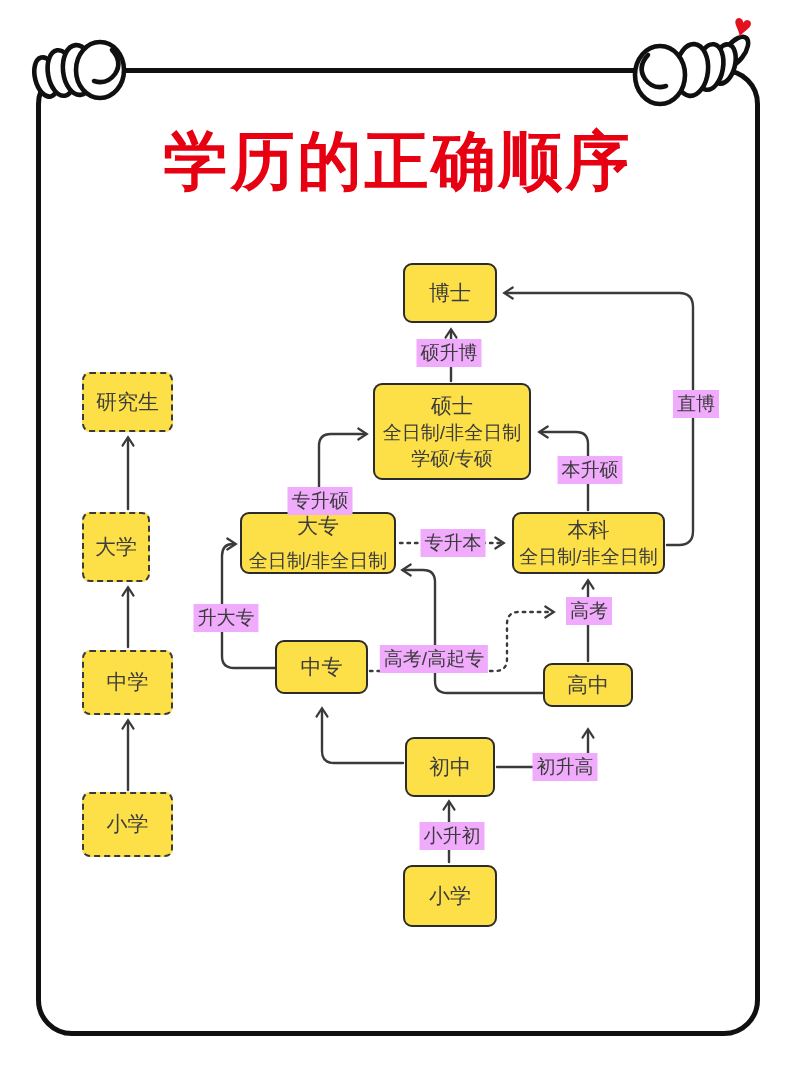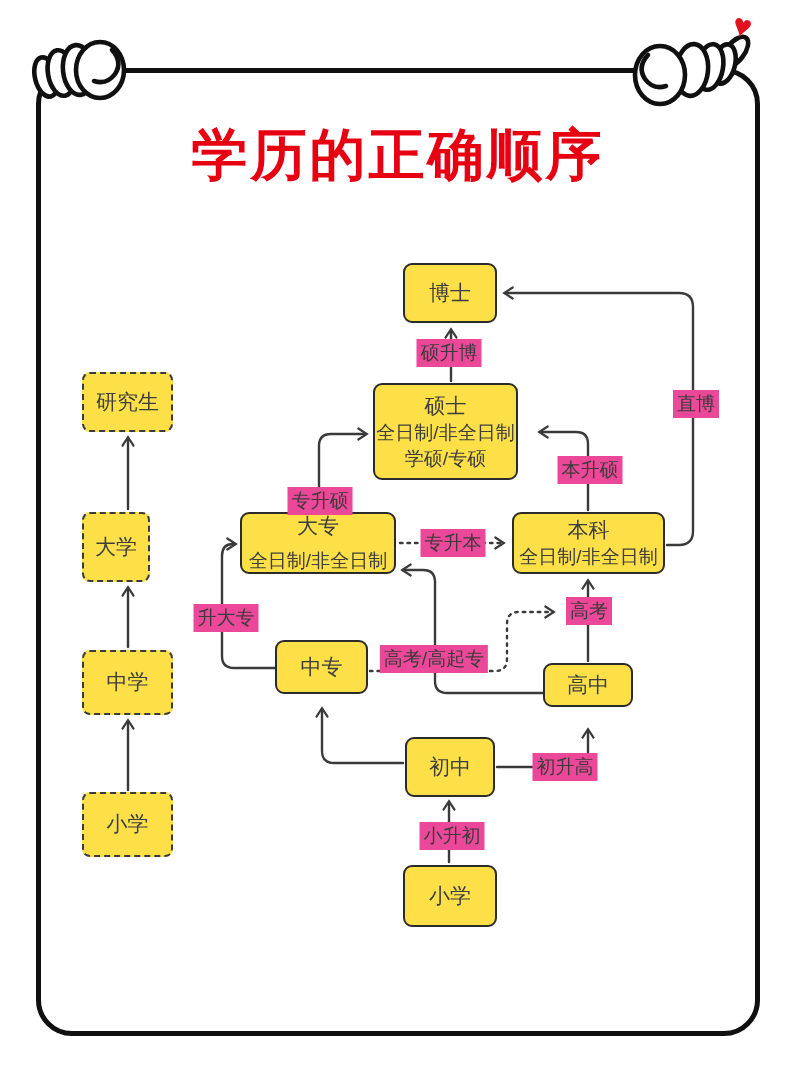--- a/index.html
+++ b/index.html
@@ -6,33 +6,33 @@
   body{
     width:800px;height:1069px;position:relative;background:#ffffff;overflow:hidden;
     font-family:"Liberation Sans","DejaVu Sans",sans-serif;
   }
   .frame{
     position:absolute;left:36px;top:68px;width:724px;height:968px;
     box-sizing:border-box;border:5px solid #101010;border-radius:36px;
   }
   .title{
     position:absolute;left:36px;top:118px;width:724px;text-align:center;
-    font-size:56px;font-weight:900;color:#e60012;letter-spacing:3px;white-space:nowrap;
+    font-size:64px;font-weight:900;color:#e60012;letter-spacing:3px;white-space:nowrap;
   }
   svg.lines{position:absolute;left:0;top:0;width:800px;height:1069px;}
   .node{
     position:absolute;box-sizing:border-box;background:#fde047;border:2.6px solid #2b2b2b;
     border-radius:9px;display:flex;flex-direction:column;align-items:center;justify-content:center;
     color:#3d3d3d;line-height:1.35;
   }
   .node .t{font-size:21px;}
   .node .sub{font-size:19px;}
   .node.dotted{border:2.6px dashed #3a3a3a;border-radius:8px;}
   .elabel{
-    position:absolute;transform:translate(-50%,-50%);background:#ec4899;
+    position:absolute;transform:translate(-50%,-50%);background:#f0abfc;
     padding:1px 4px;font-size:19px;color:#3b3b3b;white-space:nowrap;
   }
   .heart{
     position:absolute;left:733px;top:10px;font-size:32px;color:#e3101d;
     transform:rotate(14deg);line-height:1;
   }
 </style>
 </head>
 <body>
 
@@ -82,21 +82,21 @@
 </svg>
 
 <div class="heart">♥</div>
 
 <div class="title">学历的正确顺序</div>
 
 <div class="node" style="left:403px;top:263px;width:94px;height:60px;">
   <span class="t">博士</span>
 </div>
 
-<div class="node" style="left:373px;top:383px;width:145px;height:97px;justify-content:center;">
+<div class="node" style="left:373px;top:383px;width:158px;height:97px;justify-content:center;">
   <span class="t">硕士</span>
   <span class="sub">全日制/非全日制</span>
   <span class="sub">学硕/专硕</span>
 </div>
 
 <div class="node" style="left:240px;top:512px;width:156px;height:62px;gap:8px;">
   <span class="t">大专</span>
   <span class="sub">全日制/非全日制</span>
 </div>
 

